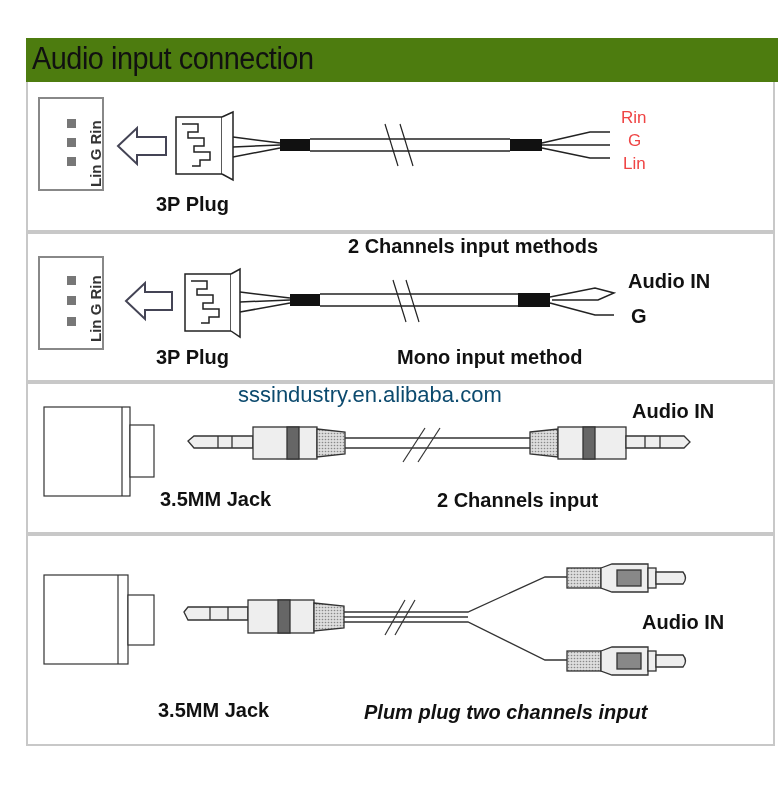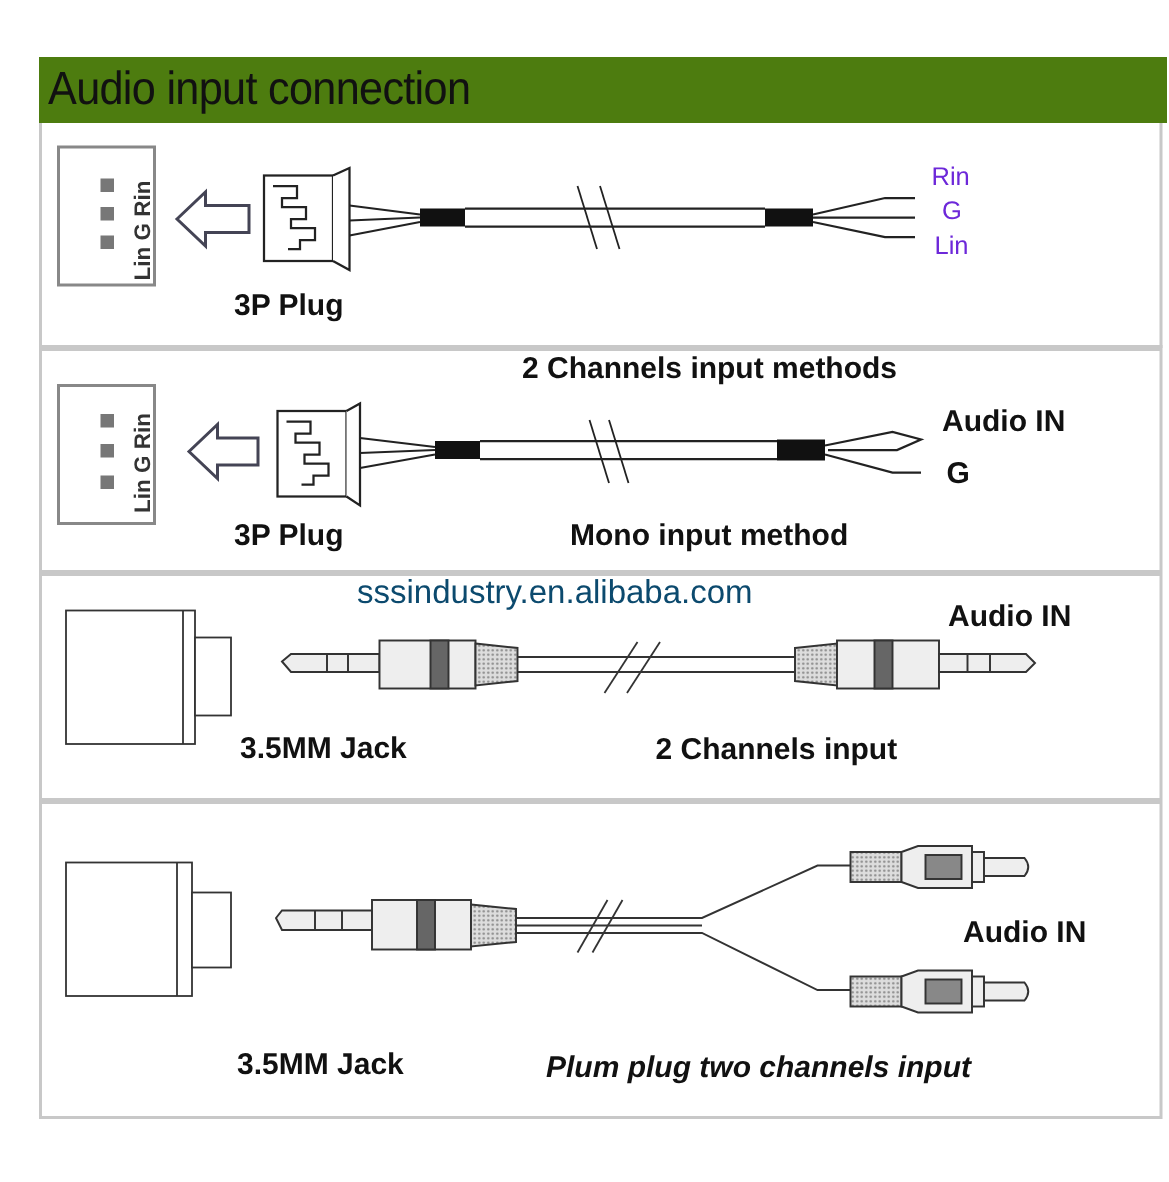--- a/index.html
+++ b/index.html
@@ -5,21 +5,21 @@
   html,body{margin:0;padding:0;background:#fff;}
   body{width:779px;height:788px;position:relative;overflow:hidden;font-family:"Liberation Sans",sans-serif;}
   .header{position:absolute;left:26px;top:38px;width:752px;height:44px;background:#4d7c0f;}
   .header .title{position:absolute;left:6px;top:3px;font-size:31px;color:#111;letter-spacing:-0.5px;transform:scaleX(0.93);transform-origin:left;}
   .panel{position:absolute;left:26px;width:749px;border:2px solid #c8c8c8;border-top:none;background:#fff;box-sizing:border-box;}
   .p1{top:82px;height:150px;}
   .p2{top:232px;height:150px;border-top:2px solid #c8c8c8;}
   .p3{top:382px;height:152px;border-top:2px solid #c8c8c8;}
   .p4{top:534px;height:212px;border-top:2px solid #c8c8c8;}
   .lbl{position:absolute;font-weight:bold;font-size:20px;color:#111;white-space:nowrap;}
-  .sml{position:absolute;font-size:17px;color:#6d28d9;}
+  .sml{position:absolute;font-size:17px;color:#ef4444;}
   svg{position:absolute;left:0;top:0;}
   .wm{position:absolute;left:238px;top:382px;font-size:22px;color:#0c4a6e;white-space:nowrap;}
   .conn-box{position:absolute;border:2px solid #888;background:#fff;}
   .vert{position:absolute;transform:rotate(-90deg);transform-origin:left top;font-weight:bold;font-size:15px;color:#333;white-space:nowrap;}
   .pin{position:absolute;width:9px;height:9px;background:#777;}
 </style>
 </head>
 <body>
 
 <div class="header">
@@ -183,21 +183,21 @@
 
 <span class="sml" style="left:621px;top:108px;">Rin</span>
 <span class="sml" style="left:628px;top:131px;">G</span>
 <span class="sml" style="left:623px;top:154px;">Lin</span>
 <span class="lbl" style="left:156px;top:193px;">3P Plug</span>
 <span class="lbl" style="left:348px;top:193px;margin-top:42px;">2 Channels input methods</span>
 
 <span class="lbl" style="left:628px;top:270px;">Audio IN</span>
 <span class="lbl" style="left:631px;top:305px;">G</span>
 <span class="lbl" style="left:156px;top:346px;">3P Plug</span>
-<span class="lbl" style="left:380px;top:346px;">Mono input method</span>
+<span class="lbl" style="left:397px;top:346px;">Mono input method</span>
 
 <span class="wm">sssindustry.en.alibaba.com</span>
 
 <span class="lbl" style="left:632px;top:400px;">Audio IN</span>
 <span class="lbl" style="left:160px;top:488px;">3.5MM Jack</span>
 <span class="lbl" style="left:437px;top:489px;">2 Channels input</span>
 
 <span class="lbl" style="left:642px;top:611px;">Audio IN</span>
 <span class="lbl" style="left:158px;top:699px;">3.5MM Jack</span>
 <span class="lbl" style="left:364px;top:701px;font-style:italic;">Plum plug two channels input</span>

